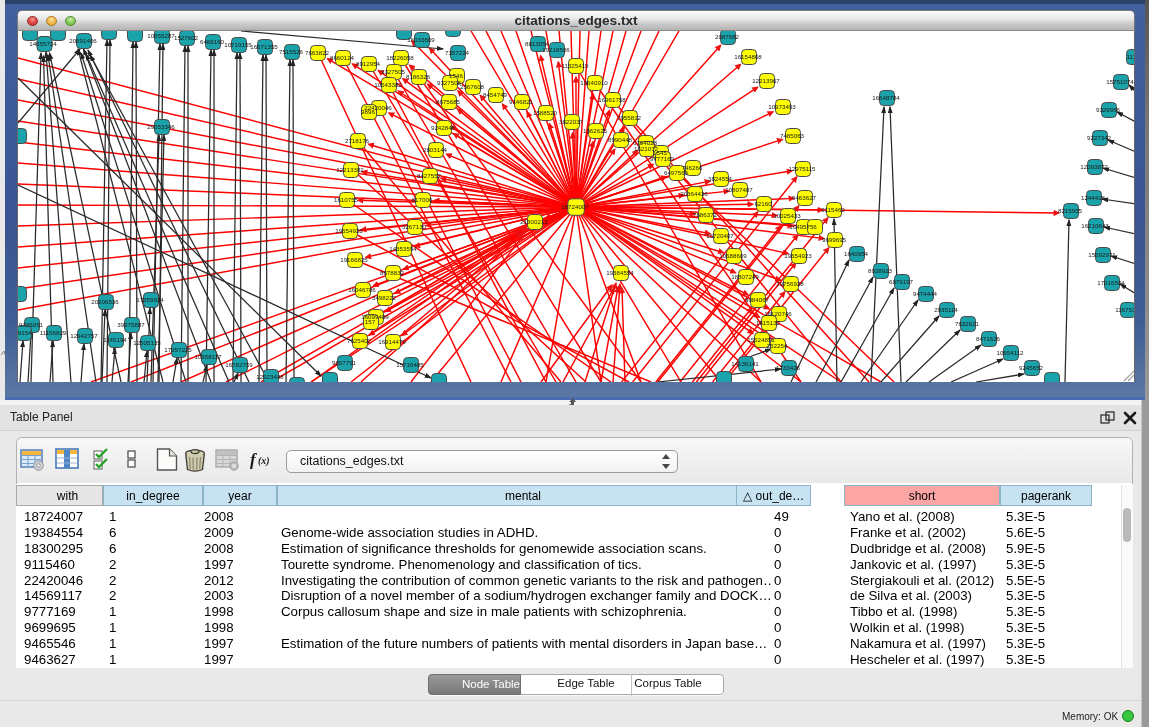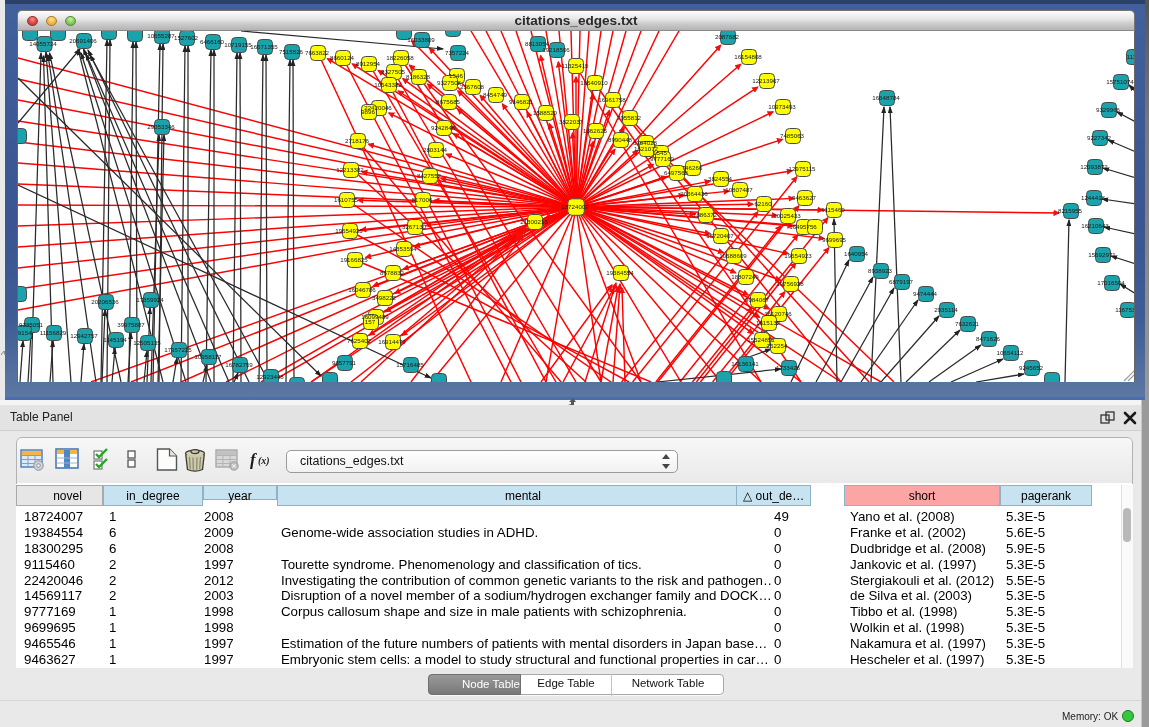--- a/index.html
+++ b/index.html
@@ -627,23 +627,23 @@
 </svg>
 
 <div class="abs" style="left:286px;top:450px;width:392px;height:23px;background:linear-gradient(#fff,#f1f1f1);border:1px solid #9b9b9b;border-radius:5px"></div>
 <div class="abs" style="left:300px;top:454px;font-size:12.5px;color:#111">citations_edges.txt</div>
 <svg class="abs" style="left:660px;top:453px" width="12" height="17" viewBox="0 0 12 17">
 <path d="M6 1 L10 6 L2 6 Z" fill="#444"></path>
     <path d="M6 16 L10 11 L2 11 Z" fill="#444"></path>
 </svg>
 
 <div class="abs" style="left:16px;top:484px;width:1117px;height:184px;background:#fff"></div>
-<div class="abs" style="left:16px;top:485px;width:87px;height:21px;background:#e6e6e6;border:1px solid #a9a9a9;font-size:12px;text-align:center;line-height:20px;padding-left:16px">novel</div>
+<div class="abs" style="left:16px;top:485px;width:87px;height:21px;background:#e6e6e6;border:1px solid #a9a9a9;font-size:12px;text-align:center;line-height:20px;padding-left:16px">with</div>
 <div class="abs" style="left:103px;top:485px;width:100px;height:21px;background:#c7e3f1;border:1px solid #8cb4c8;font-size:12px;text-align:center;line-height:20px">in_degree</div>
-<div class="abs" style="left:203px;top:485px;width:74px;height:15px;background:#c7e3f1;border:1px solid #8cb4c8;font-size:12px;text-align:center;line-height:20px">year</div>
+<div class="abs" style="left:203px;top:485px;width:74px;height:21px;background:#c7e3f1;border:1px solid #8cb4c8;font-size:12px;text-align:center;line-height:20px">year</div>
 <div class="abs" style="left:277px;top:485px;width:492px;height:21px;background:#c7e3f1;border:1px solid #8cb4c8;font-size:12px;text-align:center;line-height:20px">mental</div>
 <div class="abs" style="left:736px;top:485px;width:75px;height:21px;background:#c7e3f1;border:1px solid #8cb4c8;font-size:12px;line-height:20px;text-align:left;padding-left:6px">△ out_de…</div>
 <div class="abs" style="left:844px;top:485px;width:156px;height:21px;background:#fca5a5;border:1px solid #8cb4c8;font-size:12px;text-align:center;line-height:20px">short</div>
 <div class="abs" style="left:1000px;top:485px;width:92px;height:21px;background:#c7e3f1;border:1px solid #8cb4c8;font-size:12px;text-align:center;line-height:20px">pagerank</div>
 
 <div class="abs" style="left:1121px;top:485px;width:12px;height:183px;background:#fafafa;border-left:1px solid #e0e0e0"></div>
 <div class="abs" style="left:1123px;top:508px;width:8px;height:34px;background:#b9b9b9;border-radius:4px"></div>
 
 <style>
 .trow { position:absolute; left:0; width:1121px; height:16px; font-size:13.3px; color:#000; overflow:hidden; }
@@ -663,20 +663,21 @@
     <span style="left:204px">2009</span>
     <span style="left:281px;width:490px;overflow:hidden;display:inline-block">Genome-wide association studies in ADHD.</span>
     <span style="left:774px">0</span>
     <span style="left:850px">Franke et al. (2002)</span>
     <span style="left:1006px">5.6E-5</span>
   </div>
 <div class="trow" style="top:541px">
 <span style="left:24px">18300295</span>
     <span style="left:109px">6</span>
     <span style="left:204px">2008</span>
+    <span style="left:281px;width:490px;overflow:hidden;display:inline-block">Estimation of significance thresholds for genomewide association scans.</span>
     <span style="left:774px">0</span>
     <span style="left:850px">Dudbridge et al. (2008)</span>
     <span style="left:1006px">5.9E-5</span>
   </div>
 <div class="trow" style="top:557px">
 <span style="left:24px">9115460</span>
     <span style="left:109px">2</span>
     <span style="left:204px">1997</span>
     <span style="left:281px;width:490px;overflow:hidden;display:inline-block">Tourette syndrome. Phenomenology and classification of tics.</span>
     <span style="left:774px">0</span>
@@ -724,25 +725,24 @@
     <span style="left:204px">1997</span>
     <span style="left:281px;width:490px;overflow:hidden;display:inline-block">Estimation of the future numbers of patients with mental disorders in Japan base…</span>
     <span style="left:774px">0</span>
     <span style="left:850px">Nakamura et al. (1997)</span>
     <span style="left:1006px">5.3E-5</span>
   </div>
 <div class="trow" style="top:652px">
 <span style="left:24px">9463627</span>
     <span style="left:109px">1</span>
     <span style="left:204px">1997</span>
-    <span style="left:281px;width:490px;overflow:hidden;display:inline-block">Embryonic stem cells: a model to study structural and functional properties in car…</span>
     <span style="left:774px">0</span>
     <span style="left:850px">Hescheler et al. (1997)</span>
     <span style="left:1006px">5.3E-5</span>
   </div>
 
 <div class="abs" style="left:428px;top:674px;width:296px;height:21px;background:#fff;border:1px solid #a8a8a8;border-radius:4px;box-shadow:0 1px 0 rgba(255,255,255,.7)"></div>
 <div class="abs" style="left:428px;top:674px;width:93px;height:21px;background:linear-gradient(#9a9a9a,#787878);border:1px solid #6f6f6f;border-radius:4px 0 0 4px;color:#fff;font-size:11.5px;text-align:right;line-height:19px">Node Table</div>
-<div class="abs" style="left:521px;top:674px;width:91px;height:22px;font-size:11.5px;color:#111;text-align:center;line-height:19px;border-right:1px solid #c2c2c2">Edge Table</div>
-<div class="abs" style="left:612px;top:674px;width:112px;height:21px;font-size:11.5px;color:#111;text-align:center;line-height:19px">Network Table</div>
+<div class="abs" style="left:541px;top:674px;width:91px;height:22px;font-size:11.5px;color:#111;text-align:center;line-height:19px;border-right:1px solid #c2c2c2">Edge Table</div>
+<div class="abs" style="left:612px;top:674px;width:112px;height:21px;font-size:11.5px;color:#111;text-align:center;line-height:19px">Corpus Table</div>
 <div class="abs" style="left:0;top:700px;width:1141px;height:1px;background:#d6d6d6"></div>
 
 <div class="abs" style="left:1062px;top:710.5px;font-size:10px;color:#222">Memory: OK</div>
 <div class="abs" style="left:1122px;top:710px;width:12px;height:12px;border-radius:50%;background:#35c83c;border:1px solid #1f7a22"></div>
 </body></html>

